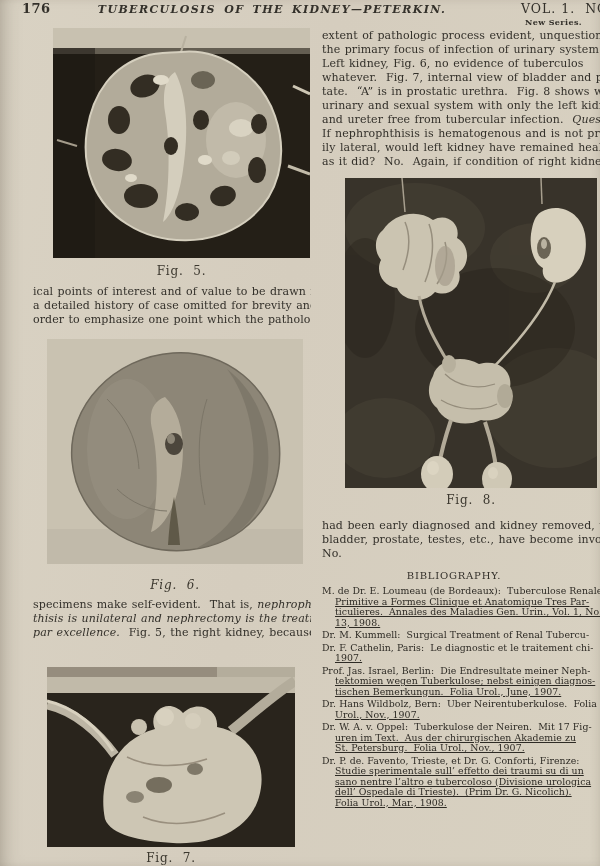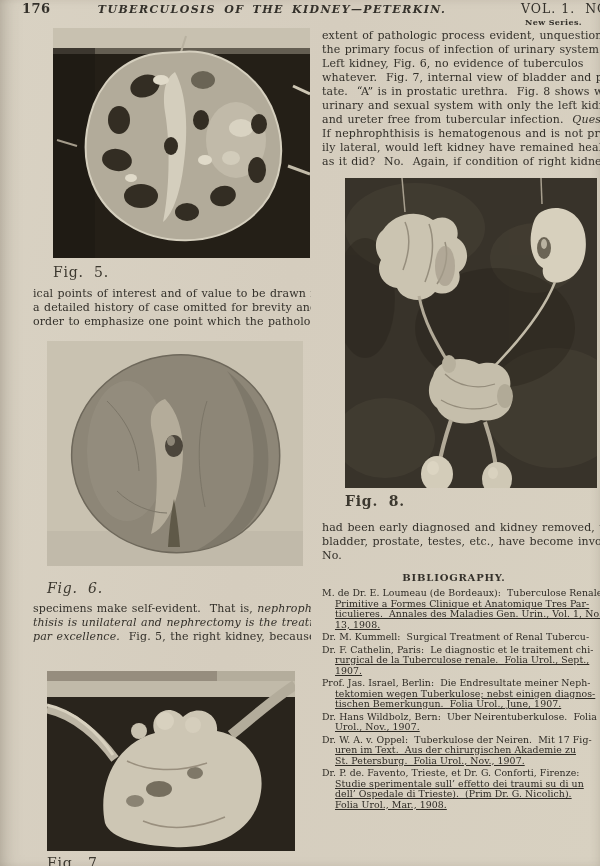--- a/index.html
+++ b/index.html
@@ -17,34 +17,34 @@
   .volblock{position:absolute;left:521px;top:1px;width:79px;}
   .vol{font-size:12.5px;letter-spacing:1px;white-space:pre;}
   .series{font-size:8px;letter-spacing:.4px;margin-left:4px;margin-top:1px;font-weight:bold;}
   
   .col{position:absolute;top:26px;width:278px;overflow:hidden;height:840px;}
   .col-left{left:33px;}
   .col-right{left:322px;}
   .para{margin:0;}
   .tline{white-space:pre;font-size:11px;line-height:14px;letter-spacing:.1px;word-spacing:.8px;}
   .it{font-style:italic;}
-  .caption{font-size:14px;letter-spacing:.8px;word-spacing:5px;text-align:left;color:#3c382f;}
+  .caption{font-size:12px;letter-spacing:.8px;word-spacing:5px;text-align:center;color:#3c382f;}
   .photo{font-size:0;line-height:0;}
   .photo svg{display:block;}
   
   .fig5{margin:2px 0 0 20px;}   .cap5{margin:6px 0 0 20px;width:257px;}
   .lpara1{margin-top:7px;}
   .fig6{margin:12px 0 0 14px;}  .cap6{margin:14px 0 0 14px;width:256px;font-style:italic;}
   .lpara2{margin-top:6px;}
   .fig7{margin:27px 0 0 14px;}  .cap7{margin:4px 0 14px 14px;width:248px;}
   
   .rpara1{margin-top:3px;}
-  .fig8{margin:9px 0 0 23px;}   .cap8{margin:5px 0 0 23px;width:252px;font-weight:bold;}
+  .fig8{margin:9px 0 0 23px;}   .cap8{margin:5px 0 0 23px;width:252px;}
   .rpara2{margin-top:12px;}
-  .bib-heading{margin-top:9px;text-align:center;font-weight:bold;font-size:10px;letter-spacing:.8px;width:264px;}
+  .bib-heading{margin-top:9px;text-align:center;font-weight:normal;font-size:10px;letter-spacing:.8px;width:264px;}
   .bib-list{margin-top:5px;}
   .bib-entry{margin-bottom:2px;color:#2e2b25;}
   .bline{white-space:pre;font-size:9.4px;line-height:10.5px;letter-spacing:.05px;}
   .bline.cont{padding-left:13px;text-decoration:underline;}
 </style>
 </head>
 <body>
 
 <div class="page">
 
@@ -218,39 +218,39 @@
           <div class="bline">M. de Dr. E. Loumeau (de Bordeaux):  Tuberculose Renale</div>
           <div class="bline cont">Primitive a Formes Clinique et Anatomique Tres Par-</div>
           <div class="bline cont">ticulieres.  Annales des Maladies Gen. Urin., Vol. 1, No.</div>
           <div class="bline cont">13, 1908.</div>
         </div>
         <div class="bib-entry">
           <div class="bline">Dr. M. Kummell:  Surgical Treatment of Renal Tubercu-</div>
         </div>
         <div class="bib-entry">
           <div class="bline">Dr. F. Cathelin, Paris:  Le diagnostic et le traitement chi-</div>
-          <div class="bline cont">rurgical de la Tuberculose renale.  Folia Urol., Sept.,</div>
           <div class="bline cont">1907.</div>
         </div>
         <div class="bib-entry">
           <div class="bline">Prof. Jas. Israel, Berlin:  Die Endresultate meiner Neph-</div>
           <div class="bline cont">tektomien wegen Tuberkulose; nebst einigen diagnos-</div>
           <div class="bline cont">tischen Bemerkungun.  Folia Urol., June, 1907.</div>
         </div>
         <div class="bib-entry">
           <div class="bline">Dr. Hans Wildbolz, Bern:  Uber Neirentuberkulose.  Folia</div>
           <div class="bline cont">Urol., Nov., 1907.</div>
         </div>
         <div class="bib-entry">
           <div class="bline">Dr. W. A. v. Oppel:  Tuberkulose der Neiren.  Mit 17 Fig-</div>
           <div class="bline cont">uren im Text.  Aus der chirurgischen Akademie zu</div>
           <div class="bline cont">St. Petersburg.  Folia Urol., Nov., 1907.</div>
         </div>
         <div class="bib-entry">
           <div class="bline">Dr. P. de. Favento, Trieste, et Dr. G. Conforti, Firenze:</div>
           <div class="bline cont">Studie sperimentale sull’ effetto dei traumi su di un</div>
+          <div class="bline cont">sano nentre l’altro e tubercoloso (Divisione urologica</div>
           <div class="bline cont">dell’ Ospedale di Trieste).  (Prim Dr. G. Nicolich).</div>
           <div class="bline cont">Folia Urol., Mar., 1908.</div>
         </div>
       </div>
   </div>
 
 </div>
 
 </body></html>

